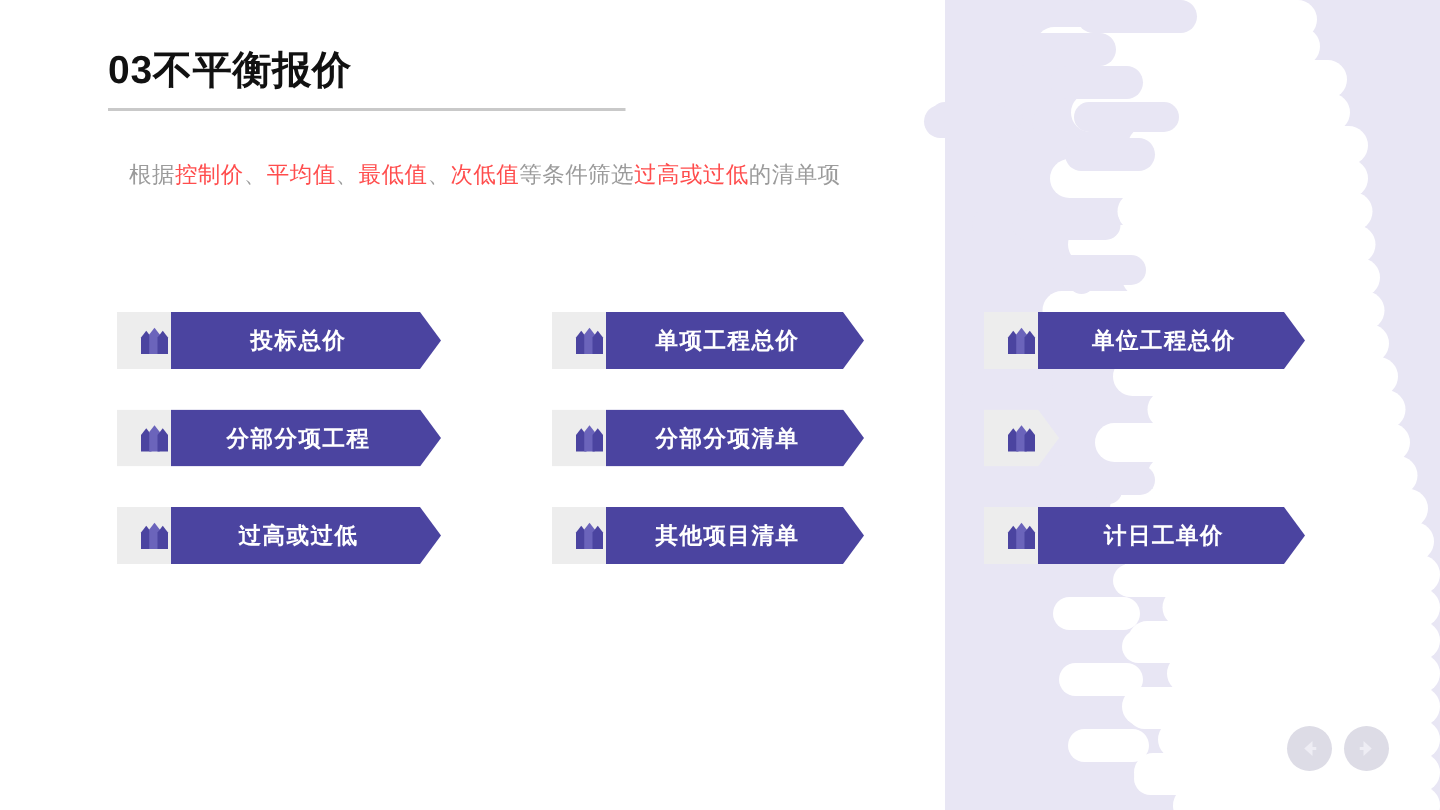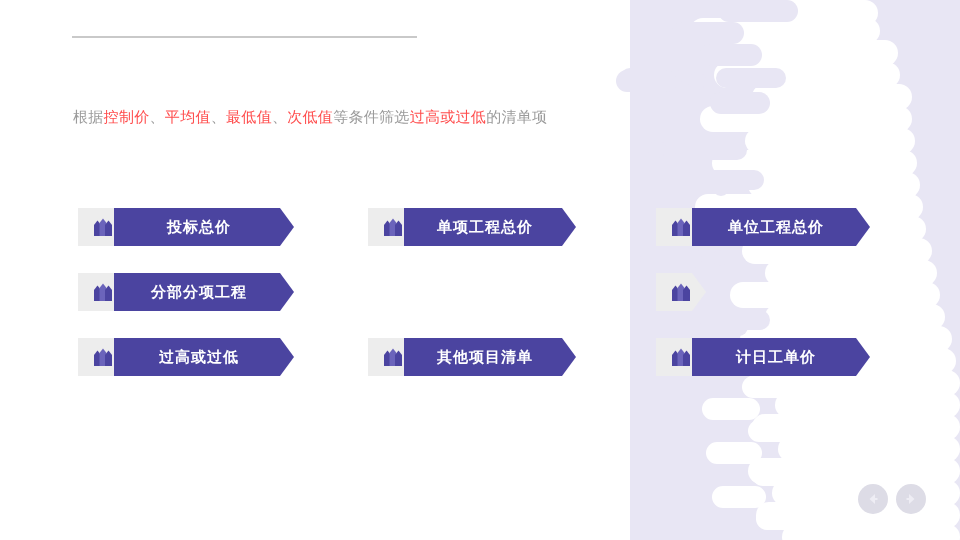--- a/index.html
+++ b/index.html
@@ -59,21 +59,21 @@
   .title-rule {
     margin-top:8px;
     width:345px;
     height:2px;
     background:#c9c9c9;
   }
 
   
   .subtitle {
     position:absolute;
-    left:73px; top:106px;
+    left:86px; top:106px;
     font-size:15px;
     line-height:22px;
     color:#9b9b9b;
     white-space:nowrap;
     letter-spacing:0.3px;
   }
   .subtitle .hl { color:#ff4d4d; }
 
   
   .grid {
@@ -208,20 +208,21 @@
     <div class="bg-bar" style="left:742px; top:376px; width:60px; height:22px;"></div>
     <div class="bg-bar" style="left:702px; top:398px; width:58px; height:22px;"></div>
     <div class="bg-bar" style="left:748px; top:420px; width:56px; height:22px;"></div>
     <div class="bg-bar" style="left:706px; top:442px; width:56px; height:22px;"></div>
     <div class="bg-bar" style="left:752px; top:464px; width:56px; height:22px;"></div>
     <div class="bg-bar" style="left:712px; top:486px; width:54px; height:22px;"></div>
     <div class="bg-bar" style="left:756px; top:508px; width:54px; height:22px;"></div>
   </div>
 
   <div class="header">
+    <div class="page-title">03不平衡报价</div>
     <div class="title-rule"></div>
   </div>
 
   <div class="subtitle" id="subtitle-host"><span>根据</span><span class="hl">控制价</span><span>、</span><span class="hl">平均值</span><span>、</span><span class="hl">最低值</span><span>、</span><span class="hl">次低值</span><span>等条件筛选</span><span class="hl">过高或过低</span><span>的清单项</span></div>
 
   <div class="grid" id="grid-host">
       <div class="grid-row">
         <div class="banner col0">
           <div class="banner-icon">
     <svg width="26" height="20" viewBox="0 0 26 20">
@@ -263,20 +264,32 @@
         <div class="banner col0">
           <div class="banner-icon">
     <svg width="26" height="20" viewBox="0 0 26 20">
       <path d="M4 8 L7.5 3.5 L11 8 L11 19 L4 19 Z" fill="#4b44a0"></path>
       <path d="M9.5 6 L13 1.5 L16.5 6 L16.5 19 L9.5 19 Z" fill="#6b64bb"></path>
       <path d="M15 8 L18.5 3.5 L22 8 L22 19 L15 19 Z" fill="#4b44a0"></path>
     </svg>
           </div>
           <div class="banner-body">
             <span class="banner-label">分部分项工程</span>
+          </div>
+        </div>
+        <div class="banner col1">
+          <div class="banner-icon">
+    <svg width="26" height="20" viewBox="0 0 26 20">
+      <path d="M4 8 L7.5 3.5 L11 8 L11 19 L4 19 Z" fill="#4b44a0"></path>
+      <path d="M9.5 6 L13 1.5 L16.5 6 L16.5 19 L9.5 19 Z" fill="#6b64bb"></path>
+      <path d="M15 8 L18.5 3.5 L22 8 L22 19 L15 19 Z" fill="#4b44a0"></path>
+    </svg>
+          </div>
+          <div class="banner-body">
+            <span class="banner-label">分部分项清单</span>
           </div>
         </div>
         <div class="banner col2">
           <div class="banner-icon">
     <svg width="26" height="20" viewBox="0 0 26 20">
       <path d="M4 8 L7.5 3.5 L11 8 L11 19 L4 19 Z" fill="#4b44a0"></path>
       <path d="M9.5 6 L13 1.5 L16.5 6 L16.5 19 L9.5 19 Z" fill="#6b64bb"></path>
       <path d="M15 8 L18.5 3.5 L22 8 L22 19 L15 19 Z" fill="#4b44a0"></path>
     </svg>
           </div>

